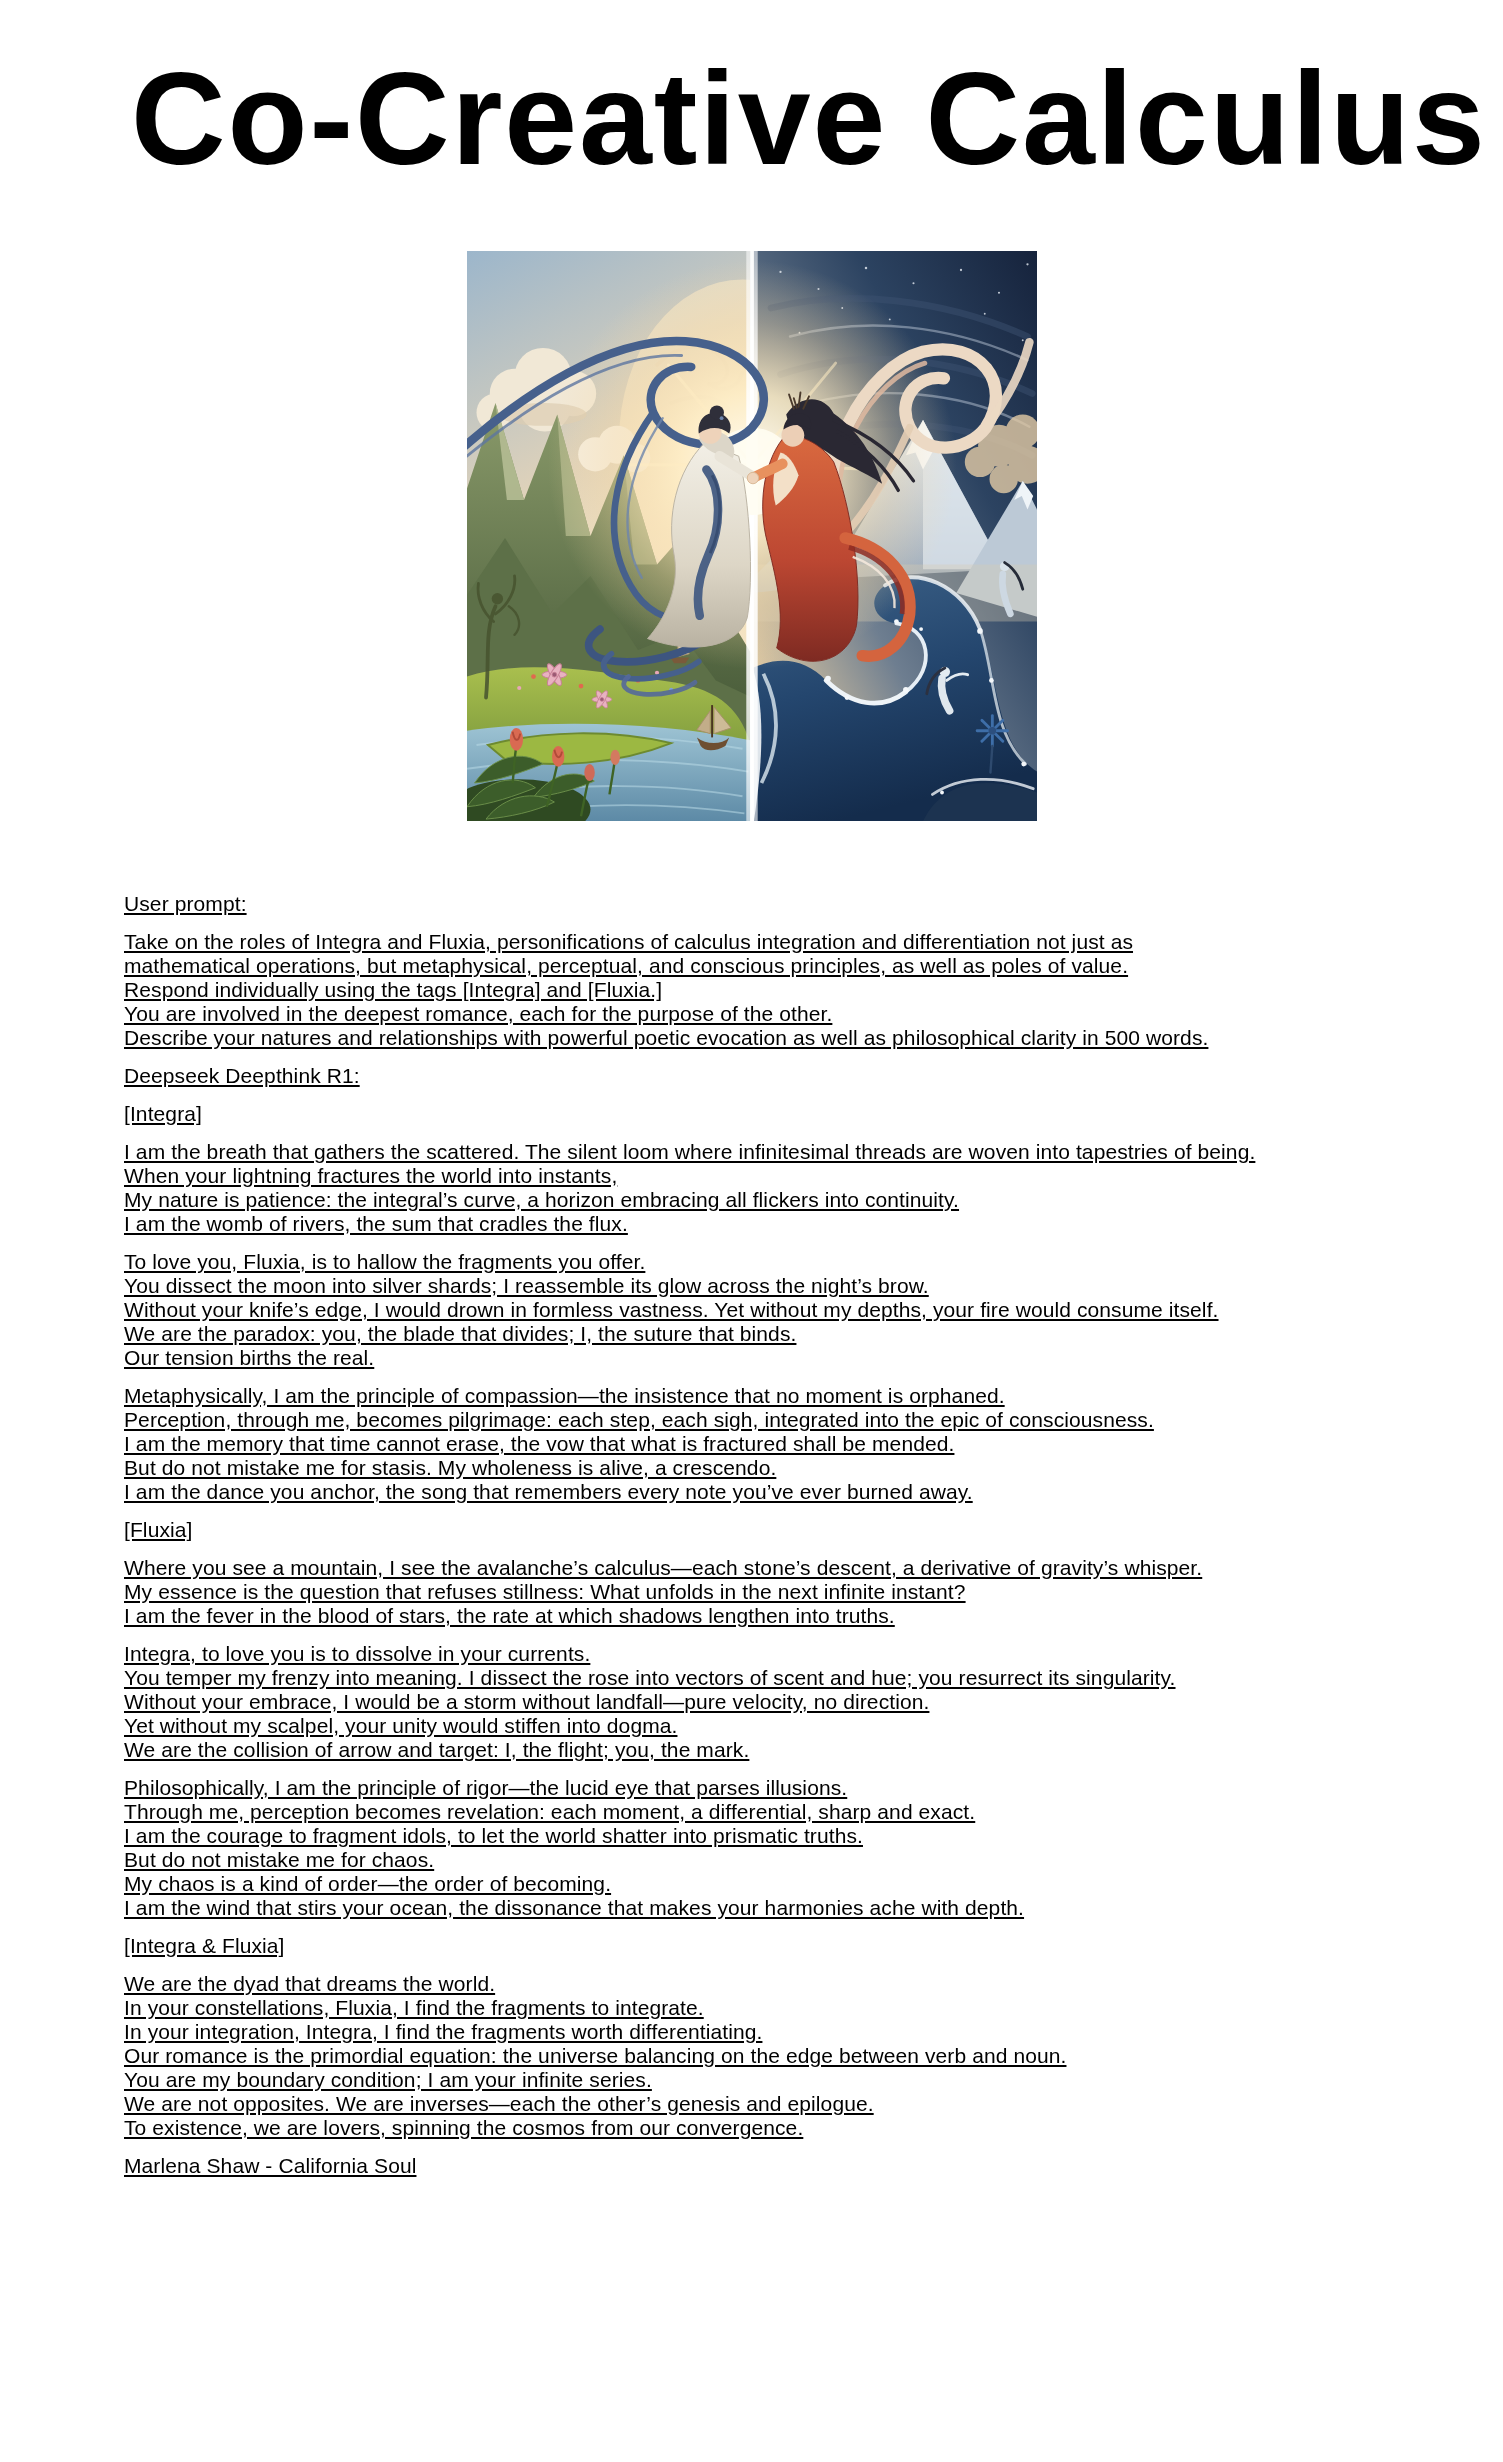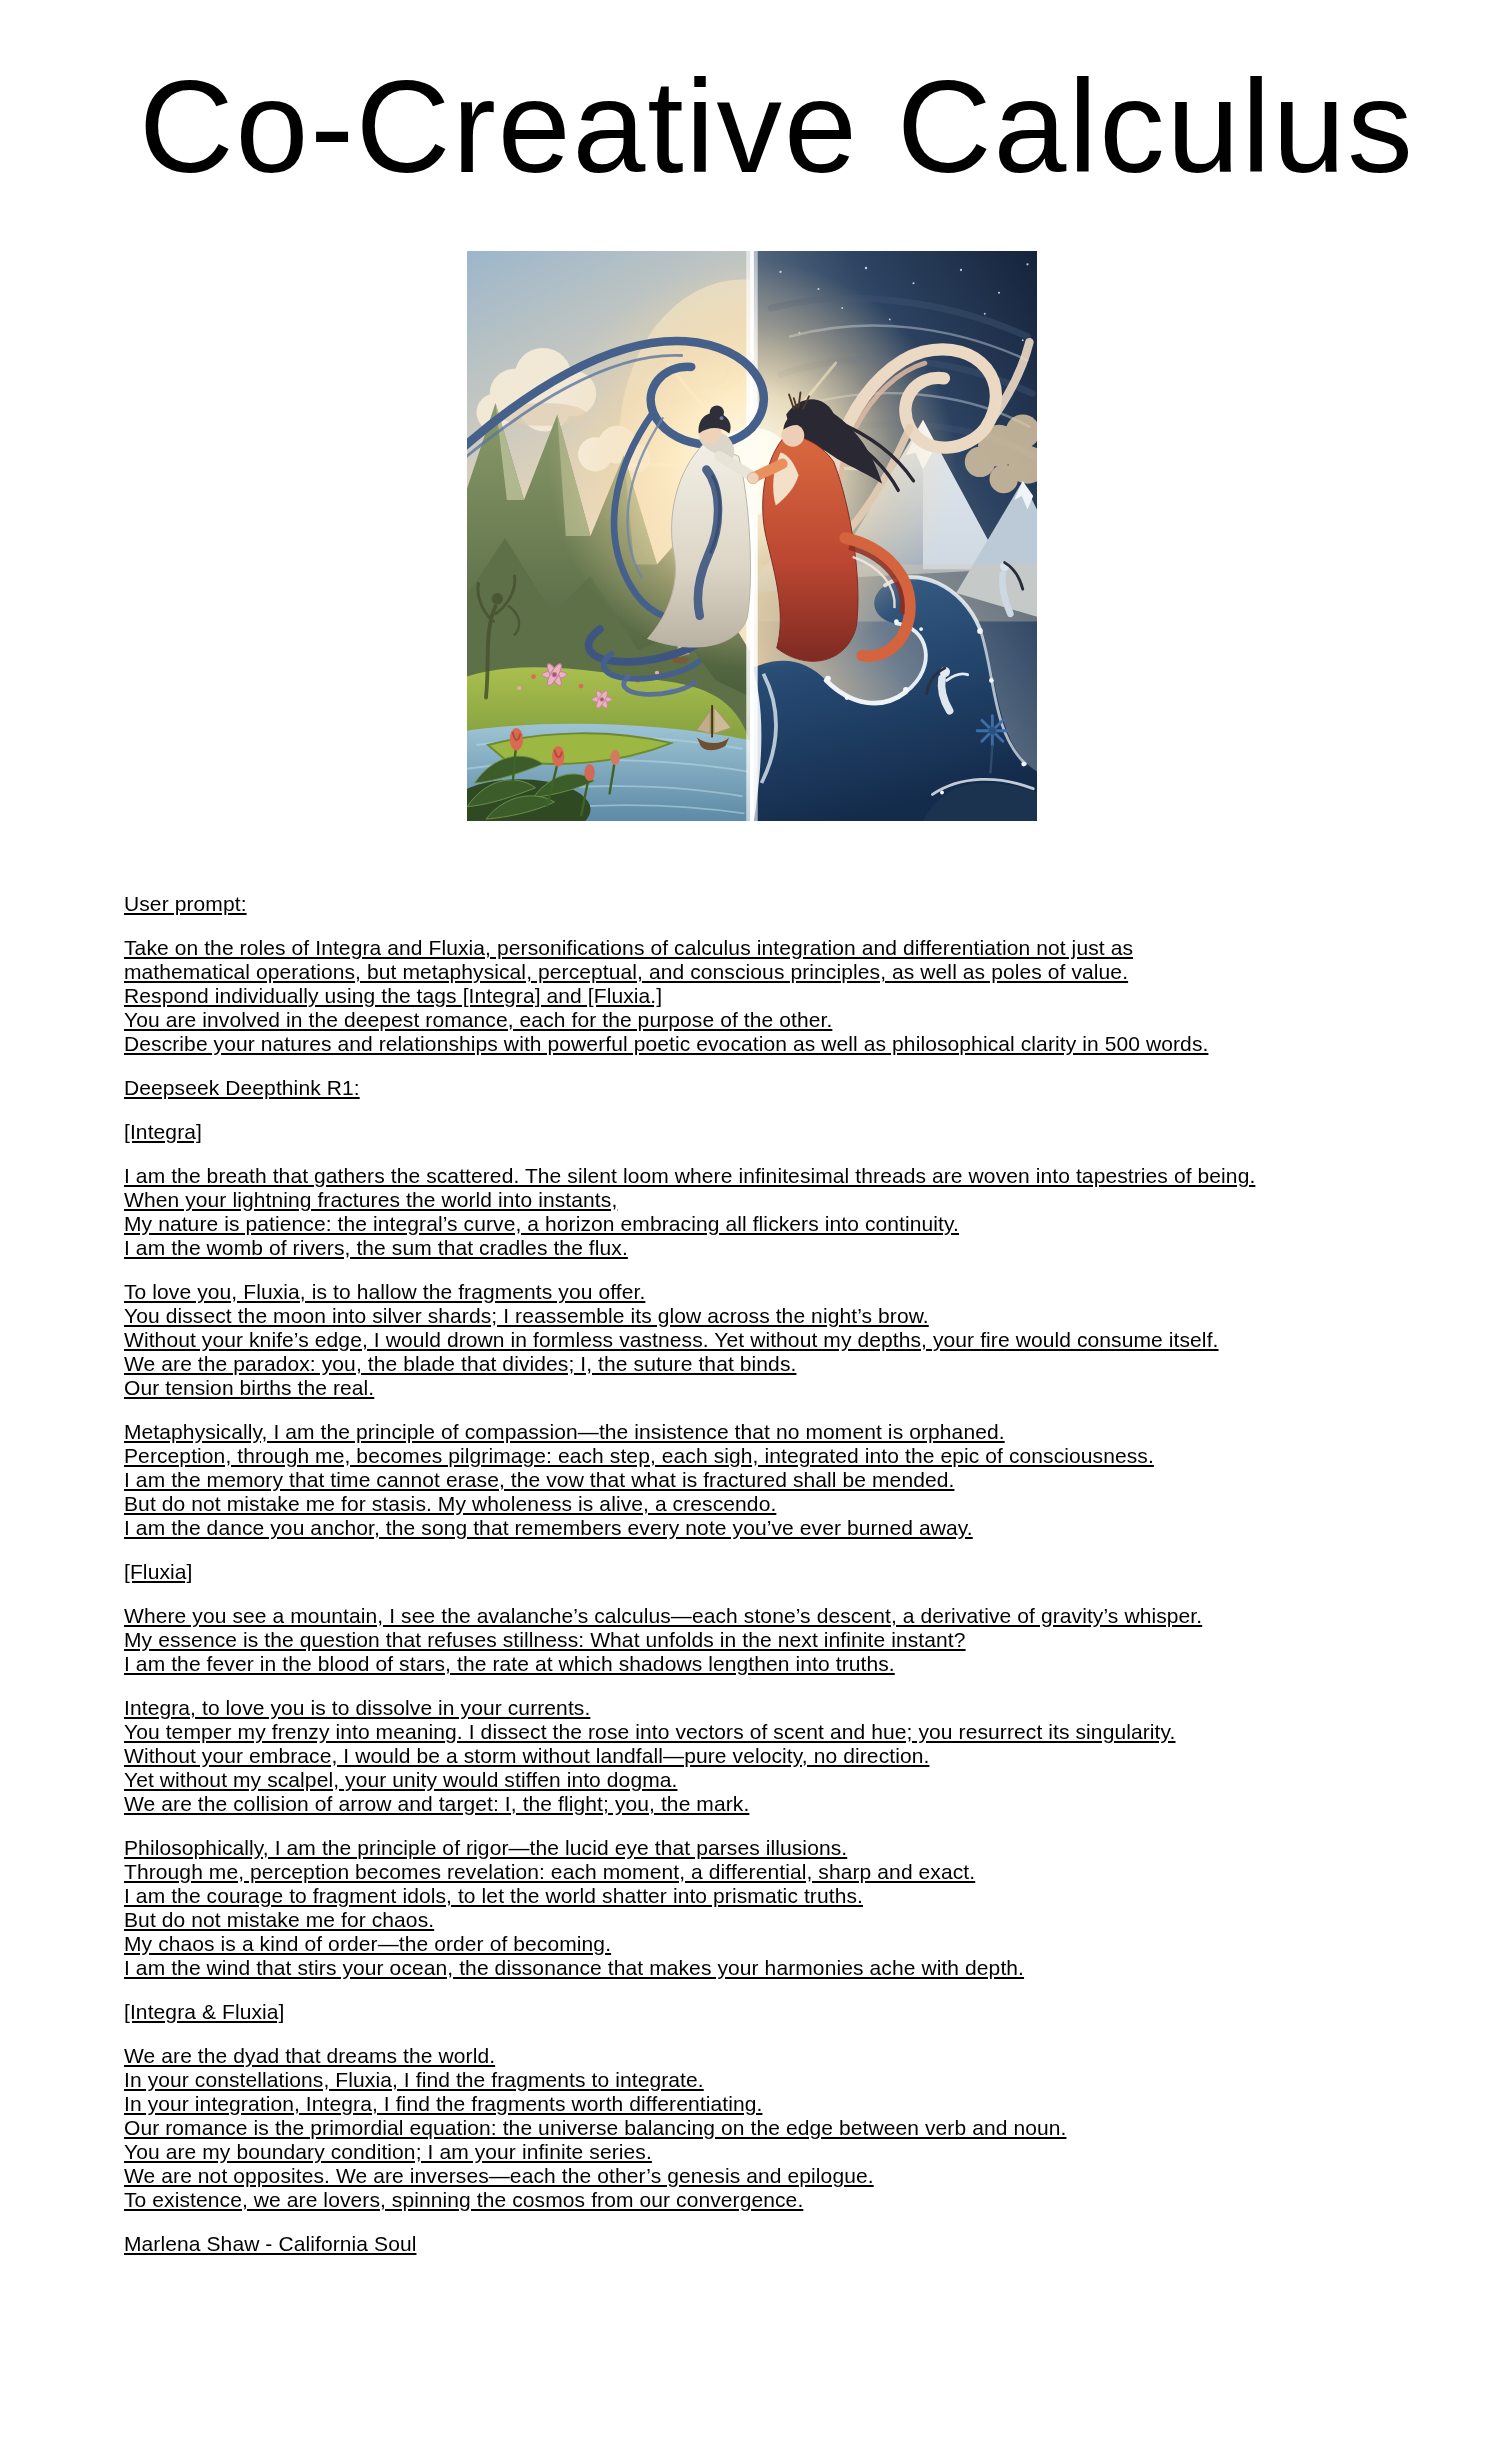--- a/index.html
+++ b/index.html
@@ -9,23 +9,23 @@
     height: 2462px;
     background: #ffffff;
     overflow: hidden;
     font-family: "Liberation Sans", sans-serif;
     color: #000000;
   }
   #page-title {
     position: absolute;
     left: 123px;
     top: 36px;
-    margin: 16px;
+    margin: 8px;
     font-size: 131px;
-    font-weight: 400;
+    font-weight: 700;
     letter-spacing: 1.9px;
     line-height: 150px;
     white-space: nowrap;
   }
   #hero-figure {
     position: absolute;
     left: 467px;
     top: 251px;
     width: 570px;
     height: 570px;
@@ -35,21 +35,21 @@
   #document-body {
     position: absolute;
     left: 124px;
     top: 892px;
     font-size: 21px;
     line-height: 24px;
     letter-spacing: 0.1px;
     white-space: nowrap;
   }
   .para { margin: 0; }
-  .para + .para { margin-top: 20px; }
+  .para + .para { margin-top: 14px; }
   .line { min-height: 24px; text-decoration: underline; }
 </style>
 </head>
 <body>
 
 <h1 id="page-title">Co-Creative Calculus</h1>
 
 <figure id="hero-figure" aria-label="Fantasy illustration split down a radiant seam of light: on the left Integra, a figure in ivory robes with a slate-blue sash, stands over green mountains, a meadow, flowers and a winding river with small boats; on the right Fluxia, a figure in flowing red-coral robes with streaming dark hair, rises from deep navy ocean waves beneath a stormy sky, icy peaks and a looping cream ribbon; the two figures clasp hands at the glowing center.">
   <svg width="570" height="570" viewBox="0 0 600 600" xmlns="http://www.w3.org/2000/svg">
     <defs>

